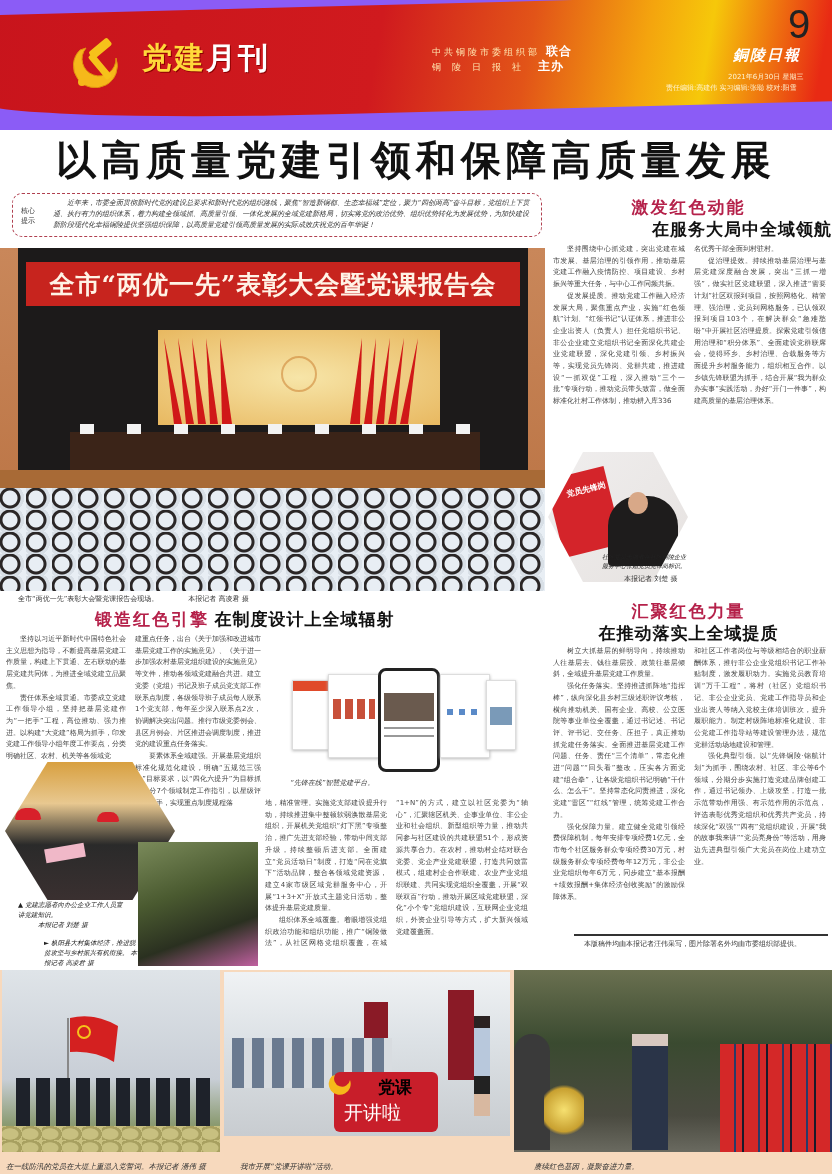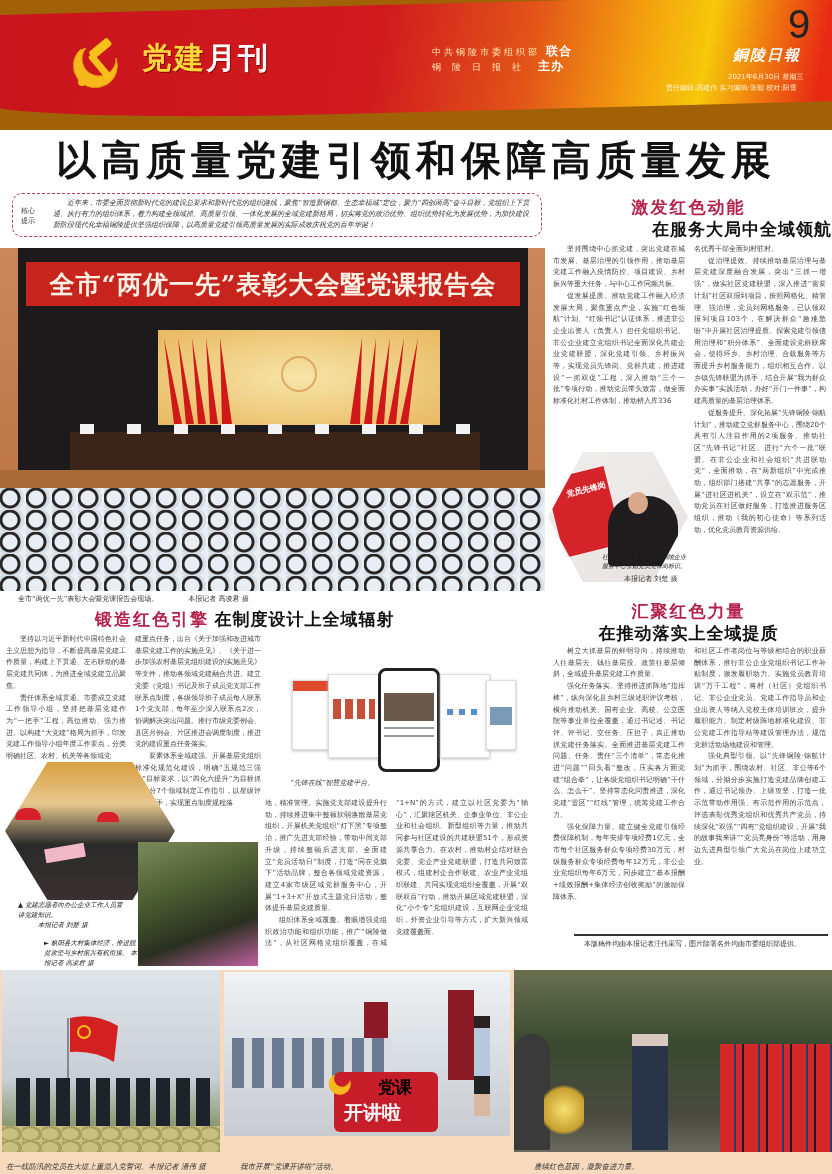--- a/index.html
+++ b/index.html
@@ -1,19 +1,19 @@
 <!DOCTYPE html>
 <html><head>
 <meta charset="utf-8">
 <style>
 *{box-sizing:border-box;margin:0;padding:0}
 body{width:832px;height:1174px;background:#fff;font-family:"DejaVu Sans",sans-serif;position:relative;overflow:hidden;color:#222}
 .abs{position:absolute}
 
-#masthead{left:0;top:0;width:832px;height:130px;overflow:hidden;background:#a16207}
+#masthead{left:0;top:0;width:832px;height:130px;overflow:hidden;background:#8b5cf6}
 #masthead .band{position:absolute;left:-20px;top:4px;width:880px;height:108px;background:linear-gradient(100deg,#c8141c 0%,#d01a1e 45%,#e25418 62%,#f4a40e 75%,#f6c80a 82%,#e82a14 95%);border-bottom-left-radius:40% 20%;transform:skewY(-1.5deg)}
 .emblem{left:66px;top:32px;width:64px;height:64px}
 .mast-title{left:142px;top:38px;font-family:"DejaVu Serif",serif;font-weight:bold;font-size:30px;color:#ffd93a;letter-spacing:2px;text-shadow:1px 1px 0 #8a0000}
 .mast-title .w{color:#fff}
 .organizers{left:432px;top:44px;font-size:9px;color:#ffe6b0;line-height:14px;letter-spacing:3px}
 .organizers b{font-family:"DejaVu Serif",serif;color:#fff;font-size:12px;letter-spacing:1px;margin-left:6px}
 .page-num{left:788px;top:2px;font-family:"Liberation Sans",sans-serif;font-size:40px;color:#222}
 .paper-name{left:733px;top:46px;font-family:"DejaVu Serif",serif;font-style:italic;font-weight:bold;font-size:15px;color:#fff;letter-spacing:2px}
 .date-line{left:728px;top:72px;font-size:7px;color:#fff3d0;white-space:nowrap}
 .editors{left:666px;top:83px;font-size:7px;color:#fff3d0;white-space:nowrap}
@@ -112,21 +112,20 @@
 
 <div class="abs sec-sub" style="left:545px;top:196px;width:287px;text-align:center;font-size:17px">激发红色动能</div>
 <div class="abs sec-main" style="left:545px;top:218px;width:287px;text-align:right;font-size:17px">在服务大局中全域领航</div>
 <div class="abs body-col" style="left:553px;top:244px;width:132px;height:226px">
   <p>坚持围绕中心抓党建，突出党建在城市发展、基层治理的引领作用，推动基层党建工作融入疫情防控、项目建设、乡村振兴等重大任务，与中心工作同频共振。</p>
   <p>促发展提质。推动党建工作融入经济发展大局，聚焦重点产业，实施“红色领航”计划、“红领书记”认证体系，推进非公企业出资人（负责人）担任党组织书记、非公企业建立党组织书记全面深化共建企业党建联盟，深化党建引领、乡村振兴等，实现党员先锋岗、党群共建，推进建设“一抓双促”工程，深入推动“三个一批”专项行动，推动党员带头致富，做全面标准化社村工作体制，推动耕入库336</p>
 </div>
 <div class="abs body-col" style="left:694px;top:244px;width:132px;height:312px">
   <p style="text-indent:0">名优秀干部全面到村驻村。</p>
   <p>促治理提效。持续推动基层治理与基层党建深度融合发展，突出“三抓一增强”，做实社区党建联盟，深入推进“需要计划”社区双报到项目，按照网格化、精管理、强治理，党员到网格服务，已认领双报到项目103个，在解决群众“急难愁盼”中开展社区治理提质。探索党建引领信用治理和“积分体系”、全面建设党群联席会，使得环乡、乡村治理、合载服务等方面提升乡村服务能力，组织相互合作。以乡镇先锋联盟为抓手，结合开展“我为群众办实事”实践活动，办好“开门一件事”，构建高质量的基层治理体系。</p>
-  <p>促服务提升。深化拓展“先锋铜陵·锦航计划”，推动建立党群服务中心，围绕20个具有引人注目作用的2项服务、推动社区“先锋书记”社区、进行“六个一批”联盟。在非公企业和社会组织“共进联动党”，全面推动，在“两新组织”中完成推动，组织部门搭建“共享”的志愿服务，开展“进社区进机关”，设立在“双示范”，推动党员在社区做好服务，打造推进服务区组织，推动《我的初心使命》等系列活动，优化党员教育资源供给。</p>
 </div>
 <div class="abs hex photo" style="left:548px;top:452px;width:140px;height:130px;background:linear-gradient(135deg,#f0eeee 0%,#e6e2e0 100%)">
   <div class="abs" style="left:6px;top:20px;width:60px;height:80px;background:#d4242a;transform:rotate(-14deg)"></div>
   <div class="abs" style="left:18px;top:32px;font-size:8px;color:#fff;font-weight:bold;transform:rotate(-14deg)">党员先锋岗</div>
   <div class="abs" style="left:60px;top:44px;width:70px;height:70px;background:#1e1c1c;border-radius:30px 30px 4px 4px"></div>
   <div class="abs" style="left:80px;top:40px;width:20px;height:22px;background:#d8a888;border-radius:50%"></div>
 </div>
 <div class="abs" style="left:602px;top:552px;width:86px;font-size:6px;line-height:9px;color:#222;font-style:italic">社区党员志愿者在社区铜陵企业服务中心张贴党员先锋岗标识。</div>
 <div class="abs caption" style="left:624px;top:574px">本报记者 刘楚 摄</div>
 
@@ -213,21 +212,21 @@
   </div>
   <div class="abs bot-cap" style="left:6px;top:192px">在一线防汛的党员在大堤上重温入党誓词。本报记者 潘伟 摄</div>
 
   <div class="abs photo" style="left:224px;top:2px;width:286px;height:164px;background:linear-gradient(180deg,#f0f2f4 0%,#dde2e6 40%,#c8ccd0 100%)">
     <div class="abs" style="left:140px;top:30px;width:24px;height:70px;background:#8a1a26"></div>
     <div class="abs" style="left:224px;top:18px;width:26px;height:90px;background:#8a1a26"></div>
     <div class="abs" style="left:8px;top:66px;width:160px;height:50px;background:repeating-linear-gradient(90deg,#6a7a90 0 12px,#d8dce0 12px 20px)"></div>
     <div class="abs" style="left:250px;top:44px;width:16px;height:100px;background:linear-gradient(180deg,#2a2222 0 12%,#b8c8dc 12% 60%,#222 60% 78%,#d8b8a0 78%)"></div>
     <div class="abs" style="left:110px;top:100px;width:104px;height:60px;background:#c81e2a;border-radius:6px">
       <div class="abs" style="left:44px;top:4px;font-weight:bold;font-size:17px;color:#000000">党课</div>
-      <div class="abs" style="left:10px;top:28px;font-weight:bold;font-size:19px;color:#fff">开讲啦</div>
+      <div class="abs" style="left:10px;top:28px;font-weight:normal;font-size:19px;color:#fff">开讲啦</div>
       <svg class="abs" style="left:-8px;top:-4px" width="30" height="30">
           <path d="M6 8 A11 11 0 1 0 24 12 A8 8 0 1 1 9 7 Z" fill="#f6b81a"></path>
         </svg>
     </div>
   </div>
   <div class="abs bot-cap" style="left:240px;top:192px">我市开展“党课开讲啦”活动。</div>
 
   <div class="abs photo" style="left:514px;top:0;width:318px;height:182px;background:linear-gradient(180deg,#6a7050 0%,#3a4a30 40%,#4a4a40 80%,#6a6a60 100%)">
     <div class="abs" style="left:0;top:64px;width:36px;height:116px;background:#3a3a3a;border-radius:18px 18px 0 0"></div>
     <div class="abs" style="left:30px;top:110px;width:40px;height:60px;background:radial-gradient(circle,#f6e070,#c8a030 60%,transparent 70%)"></div>

